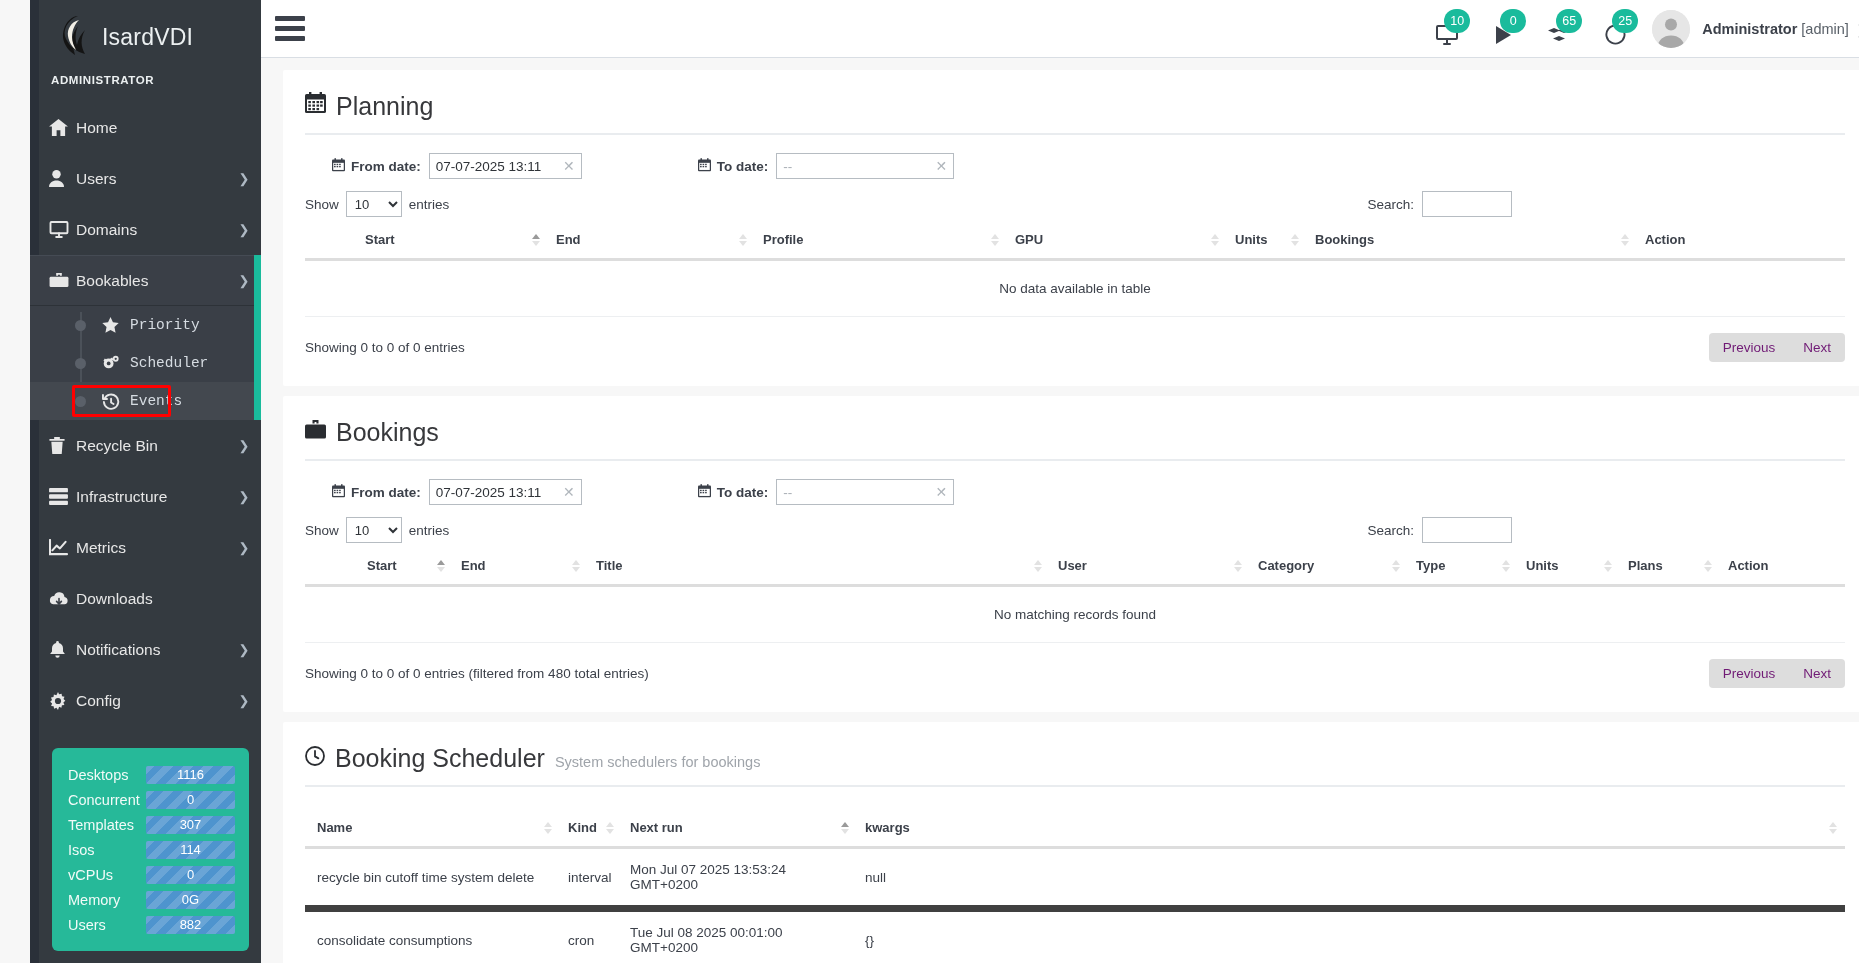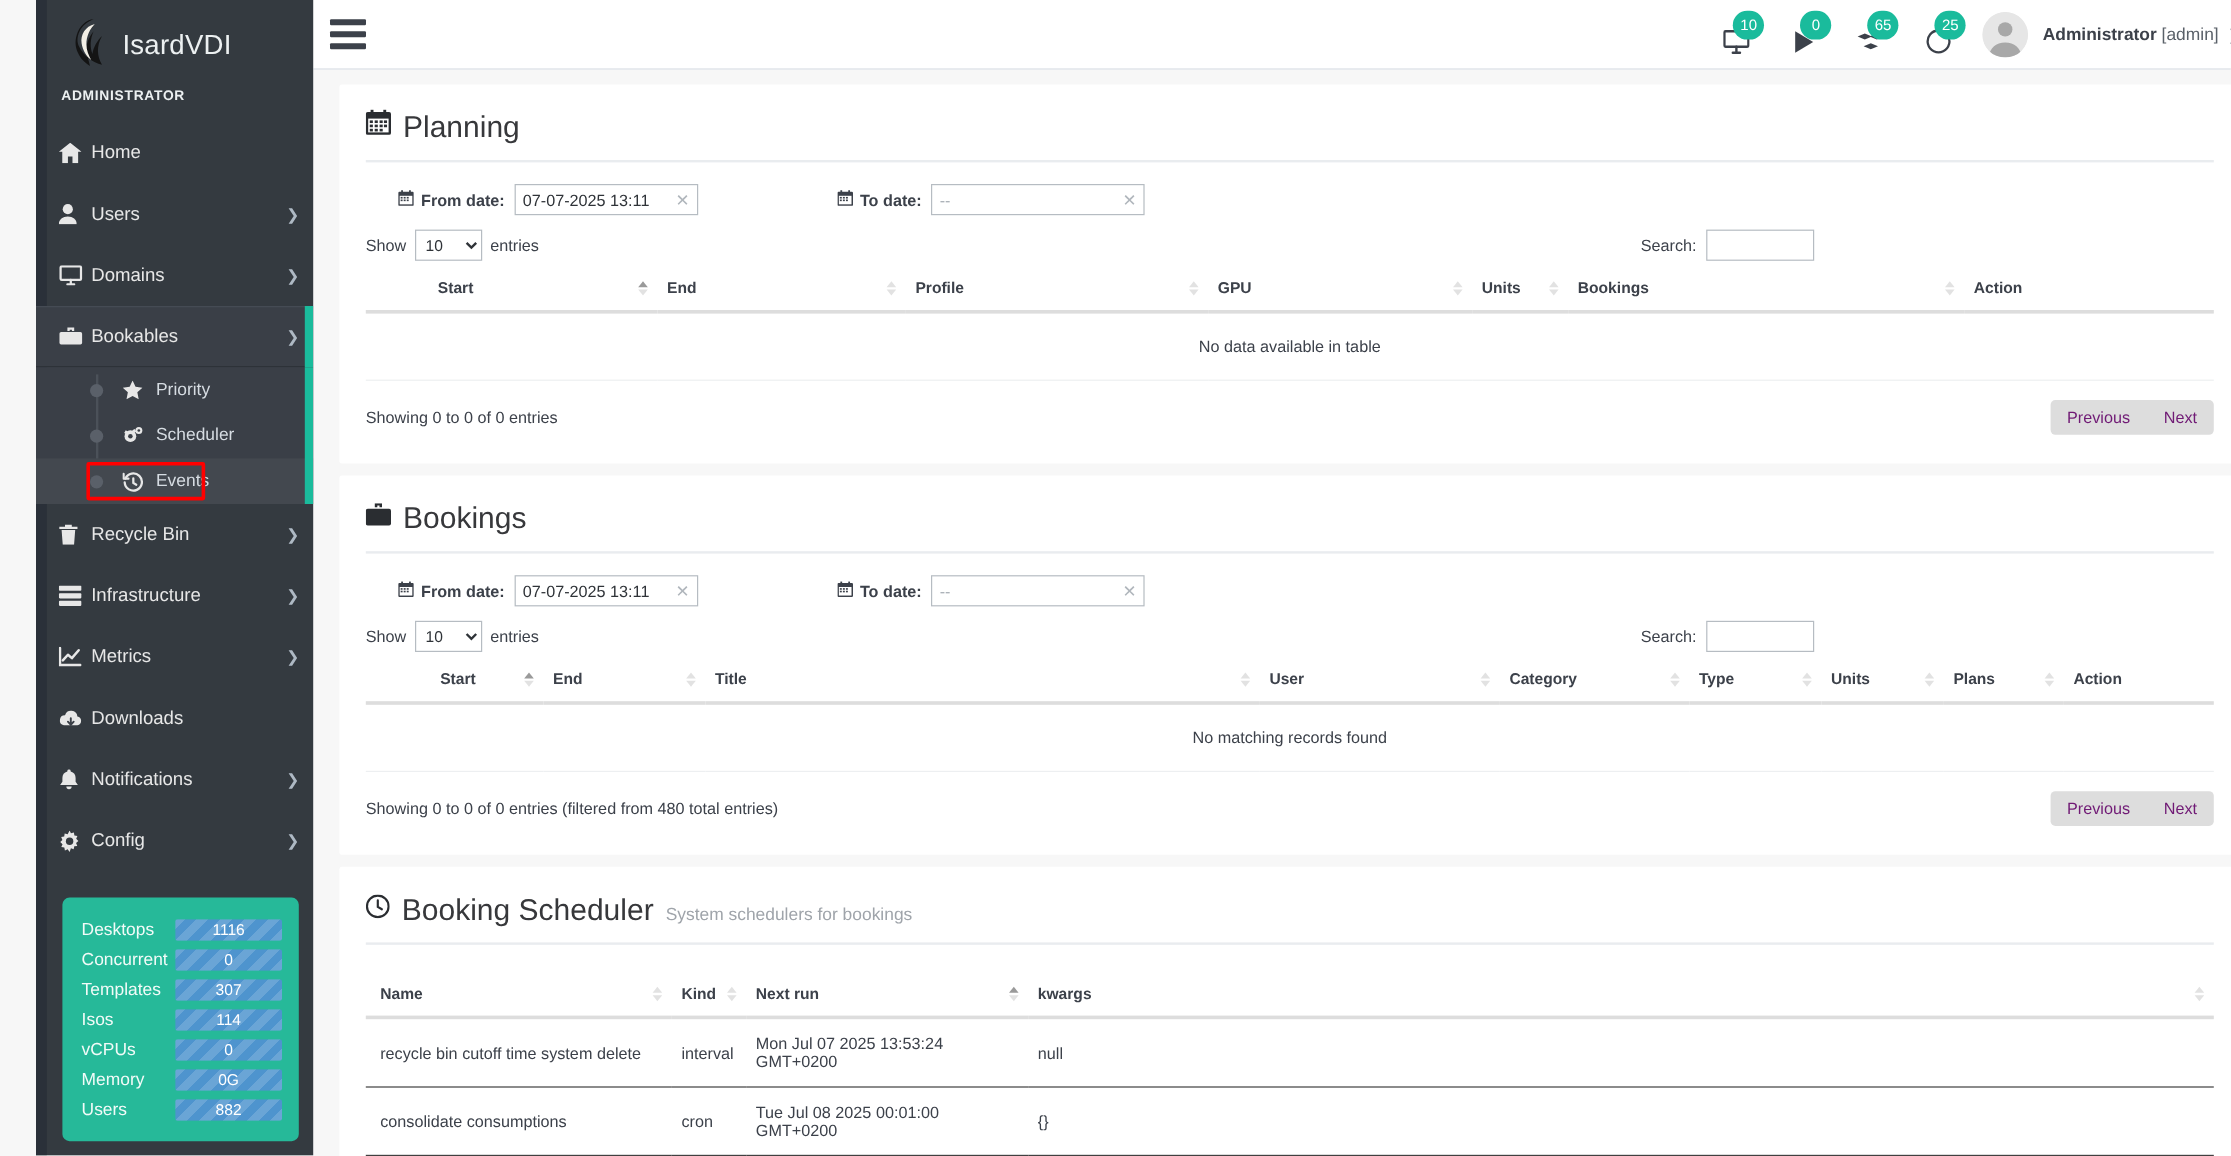--- a/index.html
+++ b/index.html
@@ -33,21 +33,21 @@
     display:flex; align-items:center; height:51px; padding-left:19px;
     font-size:15.5px; color:#E7E7E7; cursor:pointer; position:relative;
   }
   .nav-item .nv-ico { width:27px; flex:none; display:flex; align-items:center; color:#E7E7E7; }
   .nav-item .nv-label { flex:1; }
   .nav-item .nv-caret { width:34px; display:flex; justify-content:center; color:#AEB9C4; font-size:13px; }
   .nav-item.expanded { background:#3A3F47; box-shadow: inset 0 1px 0 #454B54, inset 0 -1px 0 #2D3238; }
   .nav-item.expanded::after {
     content:""; position:absolute; right:0; top:0; width:7px; height:100%; background:#1ABB9C;
   }
-  .subnav { background:#3A3F47; position:relative; }
+  .subnav { background:#3A3F47; position:relative;font-family:Liberation Mono, monospace; }
   .subnav::after {
     content:""; position:absolute; right:0; top:0; width:7px; height:100%; background:#1ABB9C;
   }
   .subnav::before {
     content:""; position:absolute; left:50px; top:6px; bottom:12px; width:2px; background:#4B5159;
   }
   .sub-item {
     display:flex; align-items:center; height:38px; padding-left:72px; position:relative;
     font-size:14.5px; color:#D6DCE2; cursor:pointer;
   }
@@ -135,21 +135,21 @@
     font-size:13px; color:#3C414A; font-weight:bold; text-align:left;
     padding:11px 8px 11px 8px; position:relative; border-bottom:3px solid #DDDDDD;
     white-space:nowrap;
   }
   .srt { position:absolute; right:8px; top:50%; transform:translateY(-50%); display:flex; flex-direction:column; gap:2px; }
   .srt i { display:block; width:0; height:0; border-left:4px solid transparent; border-right:4px solid transparent; }
   .srt i.up { border-bottom:5px solid #E2E2E2; }
   .srt i.dn { border-top:5px solid #E2E2E2; }
   .srt.asc i.up { border-bottom-color:#9A9A9A; }
   table.dt tbody td {
-    font-size:13.5px; color:#3C414A; padding:13px 8px; border-bottom:1px solid #404040;
+    font-size:13.5px; color:#3C414A; padding:13px 8px; border-bottom:7px solid #404040;
   }
   .empty-cell { text-align:center !important; color:#3C414A; font-size:13.5px; padding:20px 8px !important; border-bottom:1px solid #EDEFF1 !important; }
 
   .tbl-foot { display:flex; align-items:center; justify-content:space-between; padding:16px 0 14px 0; }
   .tbl-info { font-size:13.5px; color:#3C414A; }
   .pager { display:flex; background:#DDDDDD; border-radius:4px; overflow:hidden; }
   .pager span { padding:7px 14px; font-size:13.5px; color:#701a75; cursor:pointer; }
 
   .sched-head th { border-bottom:3px solid #DDDDDD !important; }
   .col-name { width:255px; }

